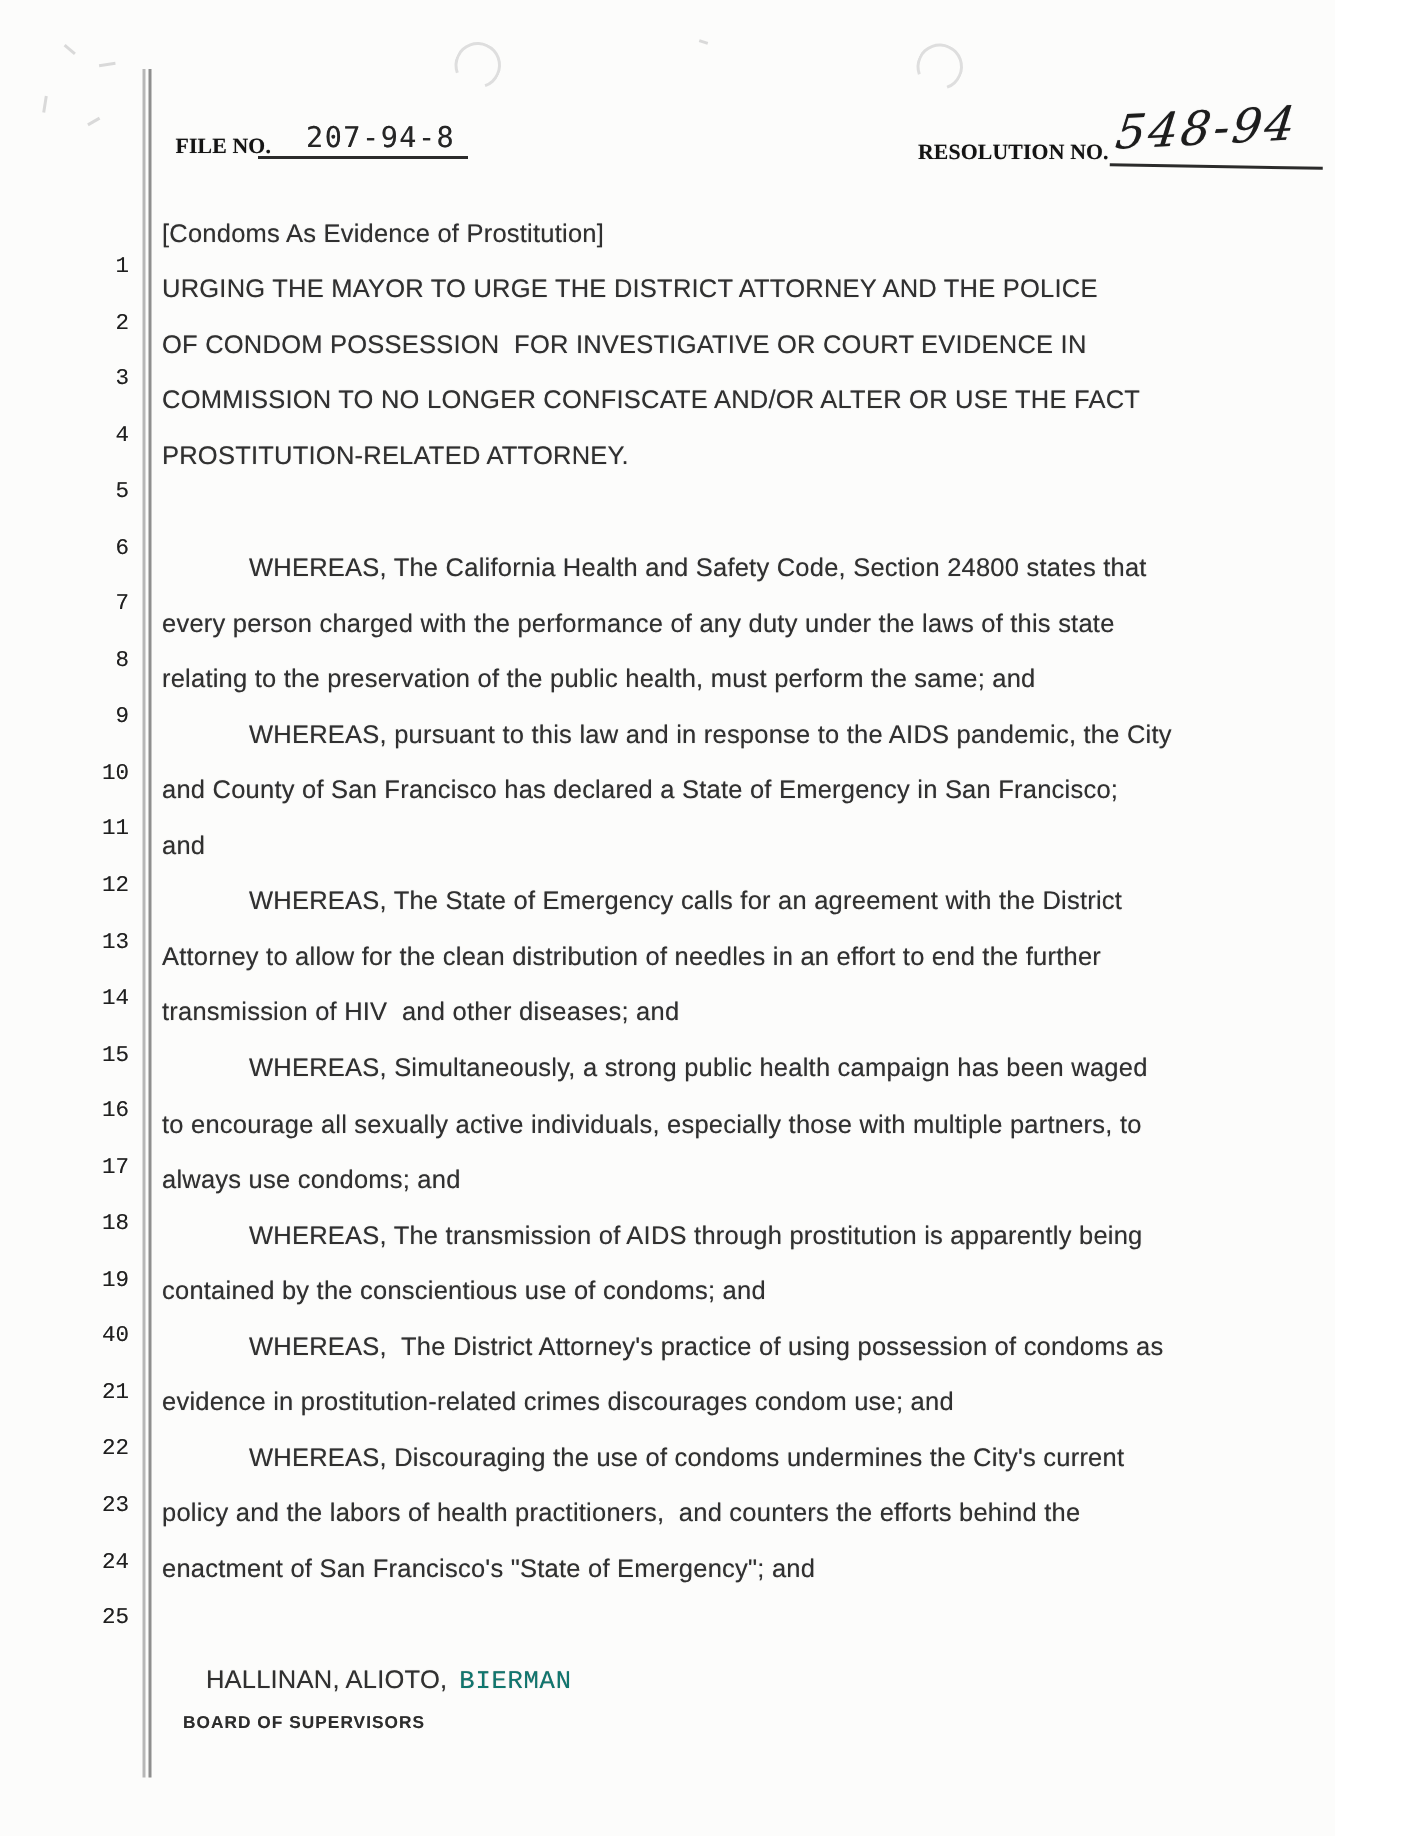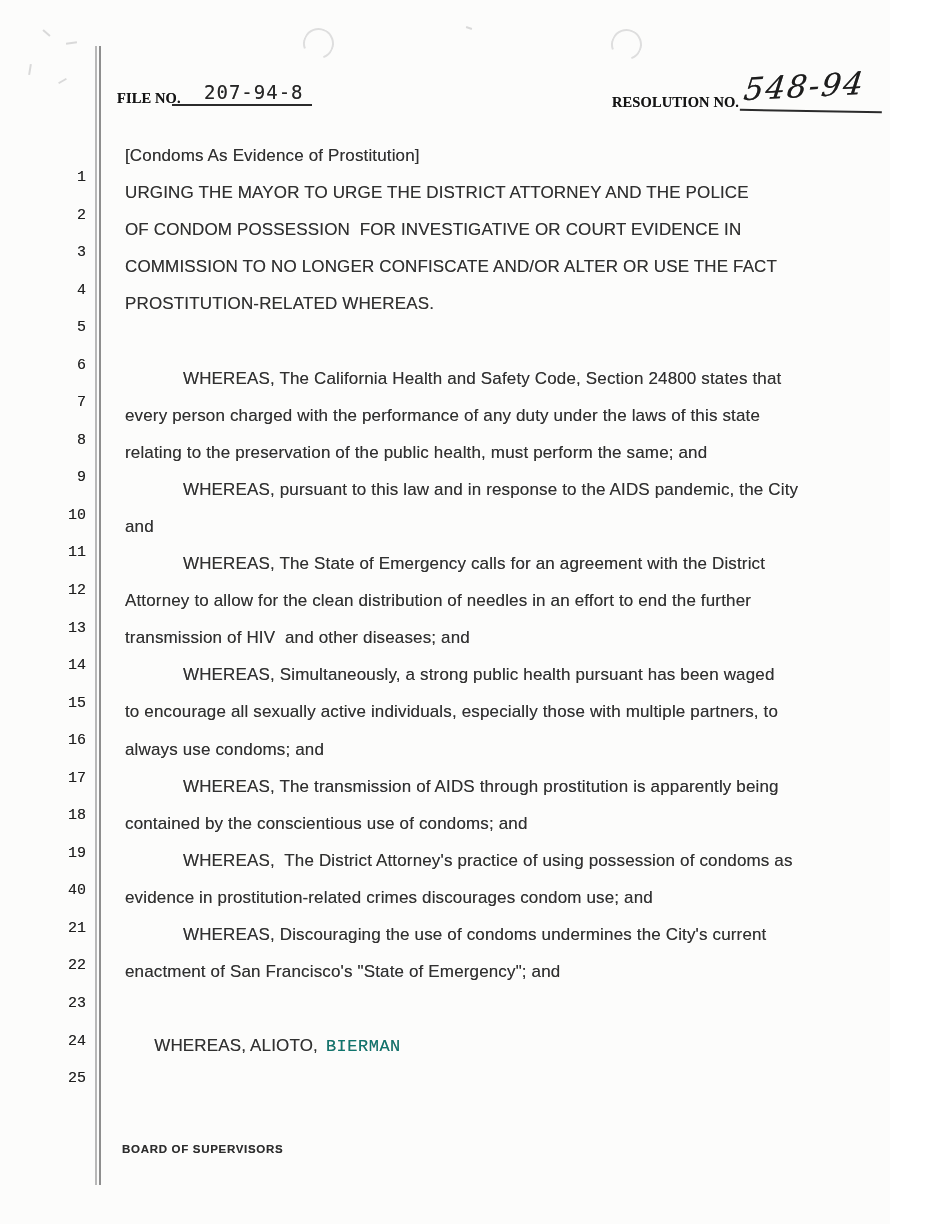--- a/index.html
+++ b/index.html
@@ -66,21 +66,20 @@
     font-size:15px; color:#1f1f1f;
     text-shadow:0 0 0.4px rgba(30,30,30,0.5);
   }
 
   
   .textflow { position:absolute; left:108px; top:137px; width:790px; }
   .tline {
     height:37.1px; line-height:37.1px; white-space:pre;
     font-size:17px; color:#303030; letter-spacing:0.15px;
     text-shadow:0 0 0.5px rgba(45,45,45,0.55);
-    margin-left:17px;
   }
   .tline.indent { padding-left:58px; }
   .tline.gap { margin-top:37.1px; }
   .sponsor-added {
     font-family:Liberation Mono, monospace;
     font-size:17px; letter-spacing:0.5px; color:#0f766e; margin-left:8px;
   }
 
   
   .footer-label {
@@ -142,42 +141,44 @@
       <div class="ln">25</div>
     </div>
 
   <div class="textflow">
     <div>
 
     <div class="tline">[Condoms As Evidence of Prostitution]</div>
         <div class="tline">URGING THE MAYOR TO URGE THE DISTRICT ATTORNEY AND THE POLICE</div>
         <div class="tline">OF CONDOM POSSESSION  FOR INVESTIGATIVE OR COURT EVIDENCE IN</div>
         <div class="tline">COMMISSION TO NO LONGER CONFISCATE AND/OR ALTER OR USE THE FACT</div>
-        <div class="tline">PROSTITUTION-RELATED WHEREAS.</div>
+        <div class="tline">PROSTITUTION-RELATED ATTORNEY.</div>
       </div>
     <div>
 
     <div class="tline indent gap">WHEREAS, The California Health and Safety Code, Section 24800 states that</div>
         <div class="tline">every person charged with the performance of any duty under the laws of this state</div>
         <div class="tline">relating to the preservation of the public health, must perform the same; and</div>
         <div class="tline indent">WHEREAS, pursuant to this law and in response to the AIDS pandemic, the City</div>
+        <div class="tline">and County of San Francisco has declared a State of Emergency in San Francisco;</div>
         <div class="tline">and</div>
         <div class="tline indent">WHEREAS, The State of Emergency calls for an agreement with the District</div>
         <div class="tline">Attorney to allow for the clean distribution of needles in an effort to end the further</div>
         <div class="tline">transmission of HIV  and other diseases; and</div>
-        <div class="tline indent">WHEREAS, Simultaneously, a strong public health pursuant has been waged</div>
+        <div class="tline indent">WHEREAS, Simultaneously, a strong public health campaign has been waged</div>
         <div class="tline">to encourage all sexually active individuals, especially those with multiple partners, to</div>
         <div class="tline">always use condoms; and</div>
         <div class="tline indent">WHEREAS, The transmission of AIDS through prostitution is apparently being</div>
         <div class="tline">contained by the conscientious use of condoms; and</div>
         <div class="tline indent">WHEREAS,  The District Attorney's practice of using possession of condoms as</div>
         <div class="tline">evidence in prostitution-related crimes discourages condom use; and</div>
         <div class="tline indent">WHEREAS, Discouraging the use of condoms undermines the City's current</div>
+        <div class="tline">policy and the labors of health practitioners,  and counters the efforts behind the</div>
         <div class="tline">enactment of San Francisco's "State of Emergency"; and</div>
       </div>
     <div class="tline">
-      <span>WHEREAS, ALIOTO,</span><span class="sponsor-added">BIERMAN</span>
+      <span>HALLINAN, ALIOTO,</span><span class="sponsor-added">BIERMAN</span>
     </div>
   </div>
 
   <div class="footer-label">BOARD OF SUPERVISORS</div>
 
 </div>
 
 </body></html>

